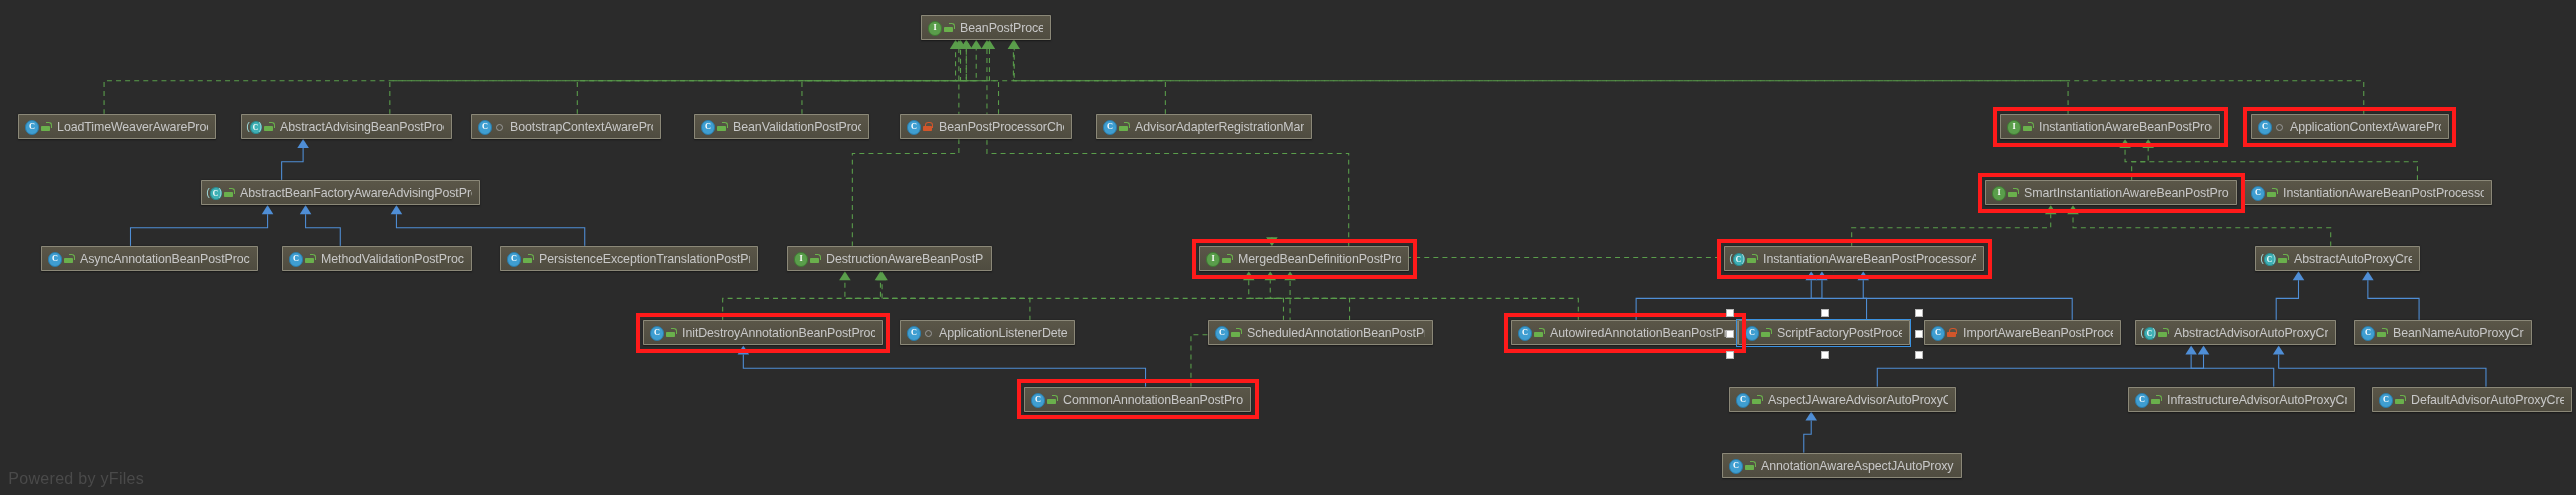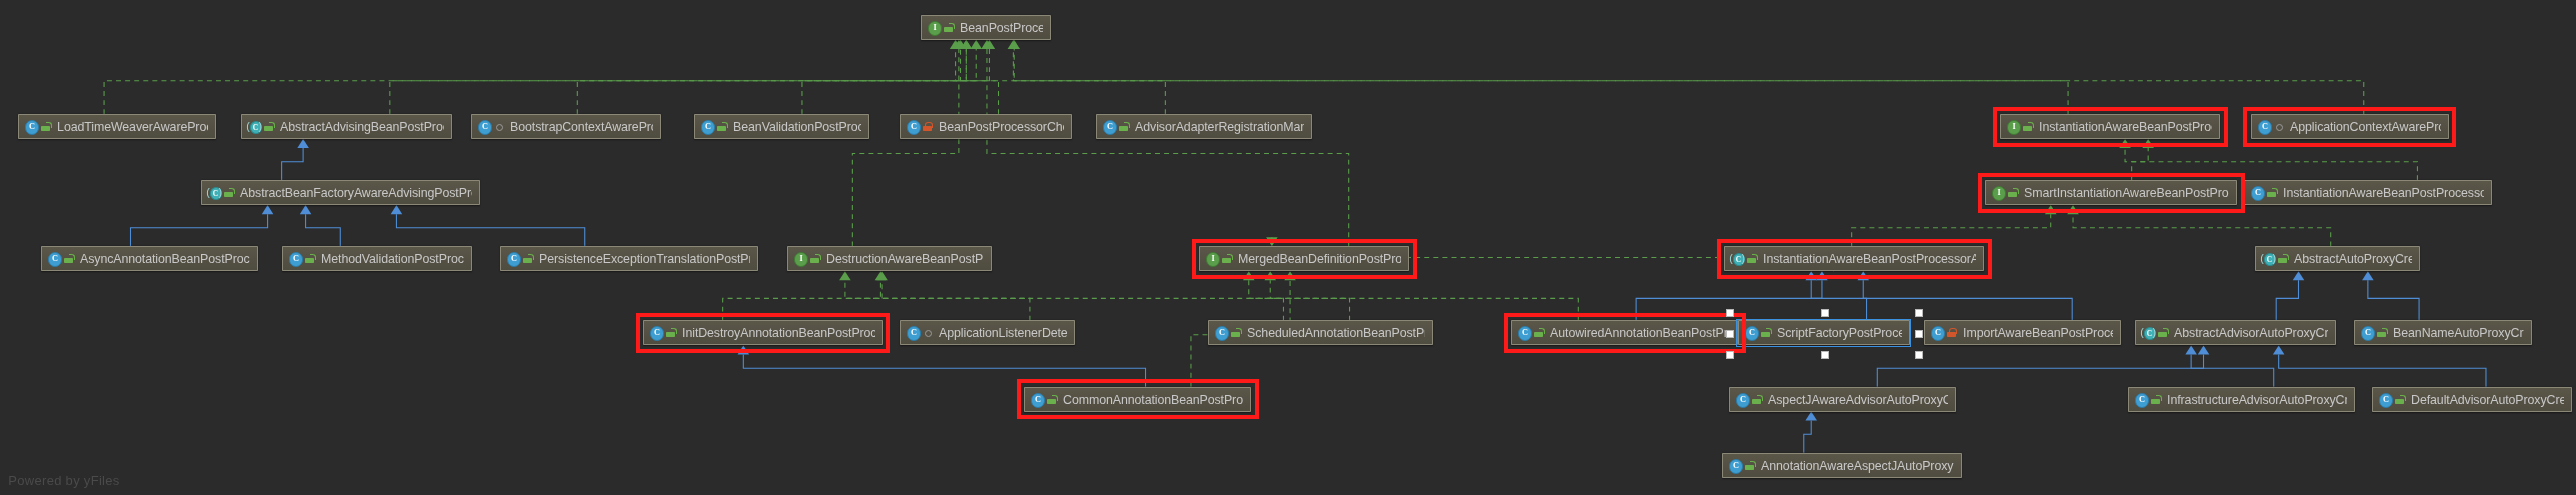--- a/index.html
+++ b/index.html
@@ -131,21 +131,21 @@
     width: 5.8px; height: 5.8px;
     background: #ffffff;
     border: 0.8px solid #b9b9b9;
     z-index: 11;
   }
   #watermark {
     position: absolute;
     left: 8.3px;
     bottom: 8.3px;
     color: #4a4a4a;
-    font-size: 13px;
+    font-size: 16px;
     letter-spacing: 0.3px;
     z-index: 2;
   }
 </style>
 </head>
 <body>
 
 <div id="canvas">
   <svg id="edges" xmlns="http://www.w3.org/2000/svg" viewBox="0 0 3119 600">
       <path d="M 126 138 L 126 97.5 L 1182 97.5 L 1182 59" fill="none" stroke="#5a9e4b" stroke-width="1.3" stroke-dasharray="6,5"></path>

